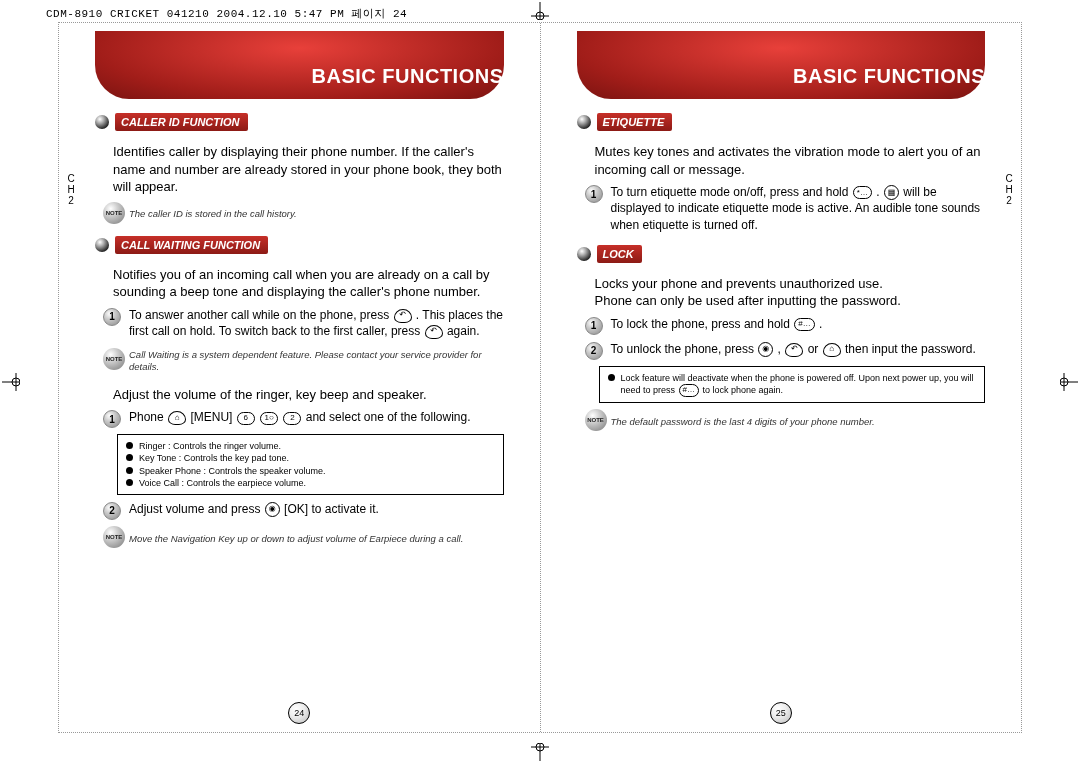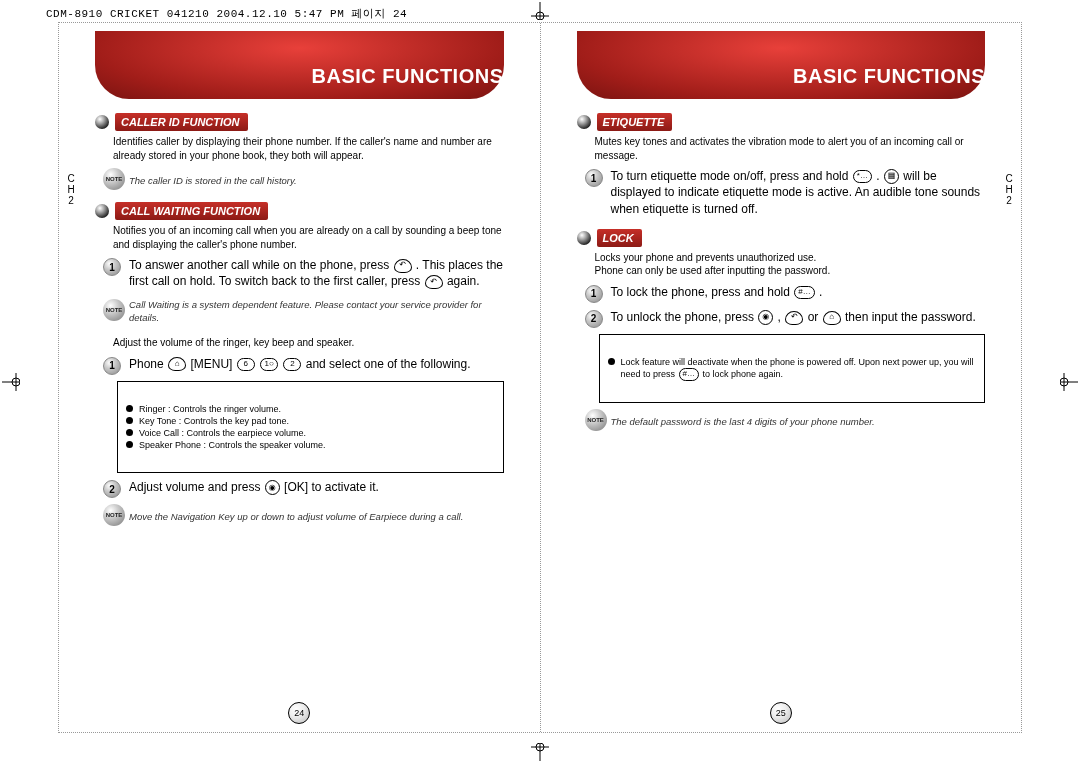--- a/index.html
+++ b/index.html
@@ -95,23 +95,23 @@
   .sect-label {
     background: linear-gradient(#c62f28,#8c1a15);
     color: #fff;
     font-weight: bold;
     font-size: 11px;
     padding: 3px 8px 3px 6px;
     border-radius: 2px;
     font-style: italic;
   }
   .sect-desc {
-    font-size: 10px;
+    font-size: 13px;
     line-height: 1.35;
-    margin: 4px 0 6px 18px;
+    margin: 12px 0 6px 18px;
     color: #000;
   }
 
   
   .step {
     display: flex;
     gap: 8px;
     margin: 4px 0 6px 8px;
   }
   .step-num {
@@ -152,21 +152,21 @@
     font-style: italic;
     color: #333;
     line-height: 1.3;
     padding-top: 4px;
   }
 
   
   .infobox {
     border: 1px solid #000;
     margin: 6px 0 6px 22px;
-    padding: 21px 8px;
+    padding: 5px 8px;
   }
   .infobox .row {
     display: flex;
     gap: 6px;
     font-size: 9px;
     line-height: 1.35;
   }
   .infobox .dot {
     width: 7px; height: 7px; border-radius: 50%;
     background: #000; flex: 0 0 auto; margin-top: 2px;
@@ -317,25 +317,25 @@
             <div class="row">
                 <div class="dot"></div>
                 <div>Ringer : Controls the ringer volume.</div>
               </div>
             <div class="row">
                 <div class="dot"></div>
                 <div>Key Tone : Controls the key pad tone.</div>
               </div>
             <div class="row">
                 <div class="dot"></div>
-                <div>Voice Call : Controls the earpiece volume.</div>
+                <div>Speaker Phone : Controls the speaker volume.</div>
               </div>
             <div class="row">
                 <div class="dot"></div>
-                <div>Speaker Phone : Controls the speaker volume.</div>
+                <div>Voice Call : Controls the earpiece volume.</div>
               </div>
           </div>
 
           <div class="step">
             <div class="step-num">2</div>
             <div class="step-text">
               <span>Adjust volume and press </span>
               <span class="key round">◉</span>
               <span> [OK] to activate it.</span>
             </div>

